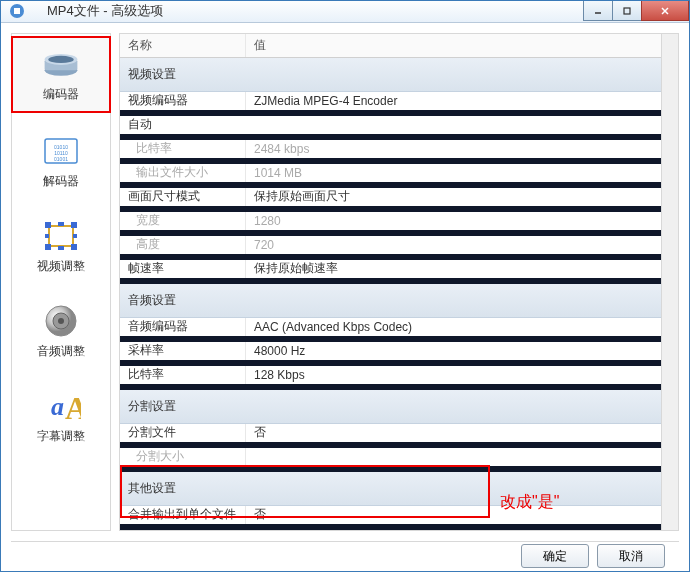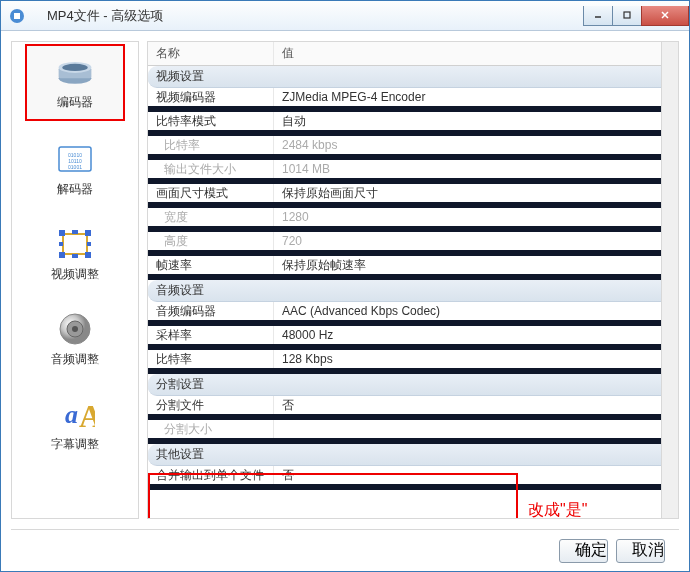--- a/index.html
+++ b/index.html
@@ -5,39 +5,39 @@
 * { box-sizing: border-box; margin: 0; padding: 0; }
 body { font-family: "Microsoft YaHei", "SimSun", sans-serif; font-size: 12px; background: #fff; }
 .window { width: 690px; height: 572px; border: 1px solid #3a7ab8; background: #fff; display: flex; flex-direction: column; }
 .titlebar { height: 30px; background: linear-gradient(#fdfefe, #e8f1fa); border-bottom: 1px solid #b8c9db; display: flex; align-items: center; padding-left: 8px; }
 .titlebar-icon { width: 16px; height: 16px; margin-right: 6px; }
 .titlebar-title { flex: 1; color: #333; font-size: 13px; margin-left: 16px; }
 .win-controls { display: flex; }
 .win-btn { width: 30px; height: 20px; border: 1px solid #6b8aa8; border-top: none; display: flex; align-items: center; justify-content: center; margin-left: -1px; background: linear-gradient(#f3f8fc, #d5e4f1); }
 .win-btn.close { background: linear-gradient(#e78b83, #c94f44); color: #fff; width: 48px; border-color: #a03930; }
 .content { flex: 1; padding: 10px; display: flex; gap: 8px; }
-.sidebar { width: 128px; border: 1px solid #d8d8d8; background: #fff; display: flex; flex-direction: column; align-items: center; padding-top: 4px; }
+.sidebar { width: 100px; border: 1px solid #d8d8d8; background: #fff; display: flex; flex-direction: column; align-items: center; padding-top: 4px; }
 .side-item { width: 100px; display: flex; flex-direction: column; align-items: center; padding: 10px 0 8px; cursor: pointer; margin-bottom: 12px; }
 .side-item.selected { border: 2px solid #e00; background: #f8f8f8; margin-top: -2px; }
 .side-icon { width: 40px; height: 32px; margin-bottom: 6px; display: flex; align-items: center; justify-content: center; }
 .side-label { font-size: 12px; color: #333; }
 .main { flex: 1; border: 1px solid #d8d8d8; position: relative; overflow: hidden; display: flex; flex-direction: column; }
 .row { display: flex; height: 24px; border-bottom: 6px solid #0f172a; align-items: center; }
 .row.header-row { background: #fafafa; border-bottom: 1px solid #d0d0d0; }
-.row.section { background: linear-gradient(#e9eff6, #d9e3ed); color: #3a5a7a; font-weight: 500; border-bottom: 1px solid #c5d2e0; height: 22px; border-radius: 9px; }
+.row.section { background: linear-gradient(#e9eff6, #d9e3ed); color: #3a5a7a; font-weight: 500; border-bottom: 1px solid #c5d2e0; height: 34px; }
 .col-name { width: 126px; padding-left: 8px; color: #333; border-right: 1px solid #e8e8e8; height: 100%; display: flex; align-items: center; }
 .col-value { flex: 1; padding-left: 8px; color: #333; }
 .row.section .col-name { border-right: none; }
 .row.disabled .col-name, .row.disabled .col-value { color: #aaa; }
 .row.disabled .col-name { padding-left: 16px; }
 .header-row .col-name, .header-row .col-value { color: #555; }
 .annotation-box { position: absolute; border: 2px solid #e00; pointer-events: none; }
 .annotation-text { position: absolute; color: #e00; font-size: 16px; pointer-events: none; }
 .footer { height: 42px; border-top: 1px solid #d8d8d8; display: flex; justify-content: flex-end; align-items: center; padding-right: 14px; gap: 8px; margin: 0 10px; }
-.footer .btn { width: 49px; height: 24px; border: 1px solid #8a9aaa; background: linear-gradient(#fdfdfd, #e6ecf2); border-radius: 3px; font-size: 16px; cursor: pointer; text-align: right; }
+.footer .btn { width: 68px; height: 24px; border: 1px solid #8a9aaa; background: linear-gradient(#fdfdfd, #e6ecf2); border-radius: 3px; font-size: 12px; cursor: pointer; }
 .blank { flex: 1; background: #fff; }
 .scrollbar-v { position: absolute; right: 0; top: 0; bottom: 0; width: 17px; background: #f0f0f0; border-left: 1px solid #d8d8d8; }
 </style>
 </head>
 <body>
 
 <div class="window">
   <div class="titlebar">
     <span class="titlebar-icon">
       <svg viewBox="0 0 16 16">
@@ -141,21 +141,20 @@
       </div>
       <div id="table-body">
           <div class="row section">
             <div class="col-name" style="width:auto">视频设置</div>
           </div>
           <div class="row">
             <div class="col-name">视频编码器</div>
             <div class="col-value">ZJMedia MPEG-4 Encoder</div>
           </div>
           <div class="row">
-            <div class="col-name">比特率模式</div>
             <div class="col-value">自动</div>
           </div>
           <div class="row disabled">
             <div class="col-name">比特率</div>
             <div class="col-value">2484 kbps</div>
           </div>
           <div class="row disabled">
             <div class="col-name">输出文件大小</div>
             <div class="col-value">1014 MB</div>
           </div>

